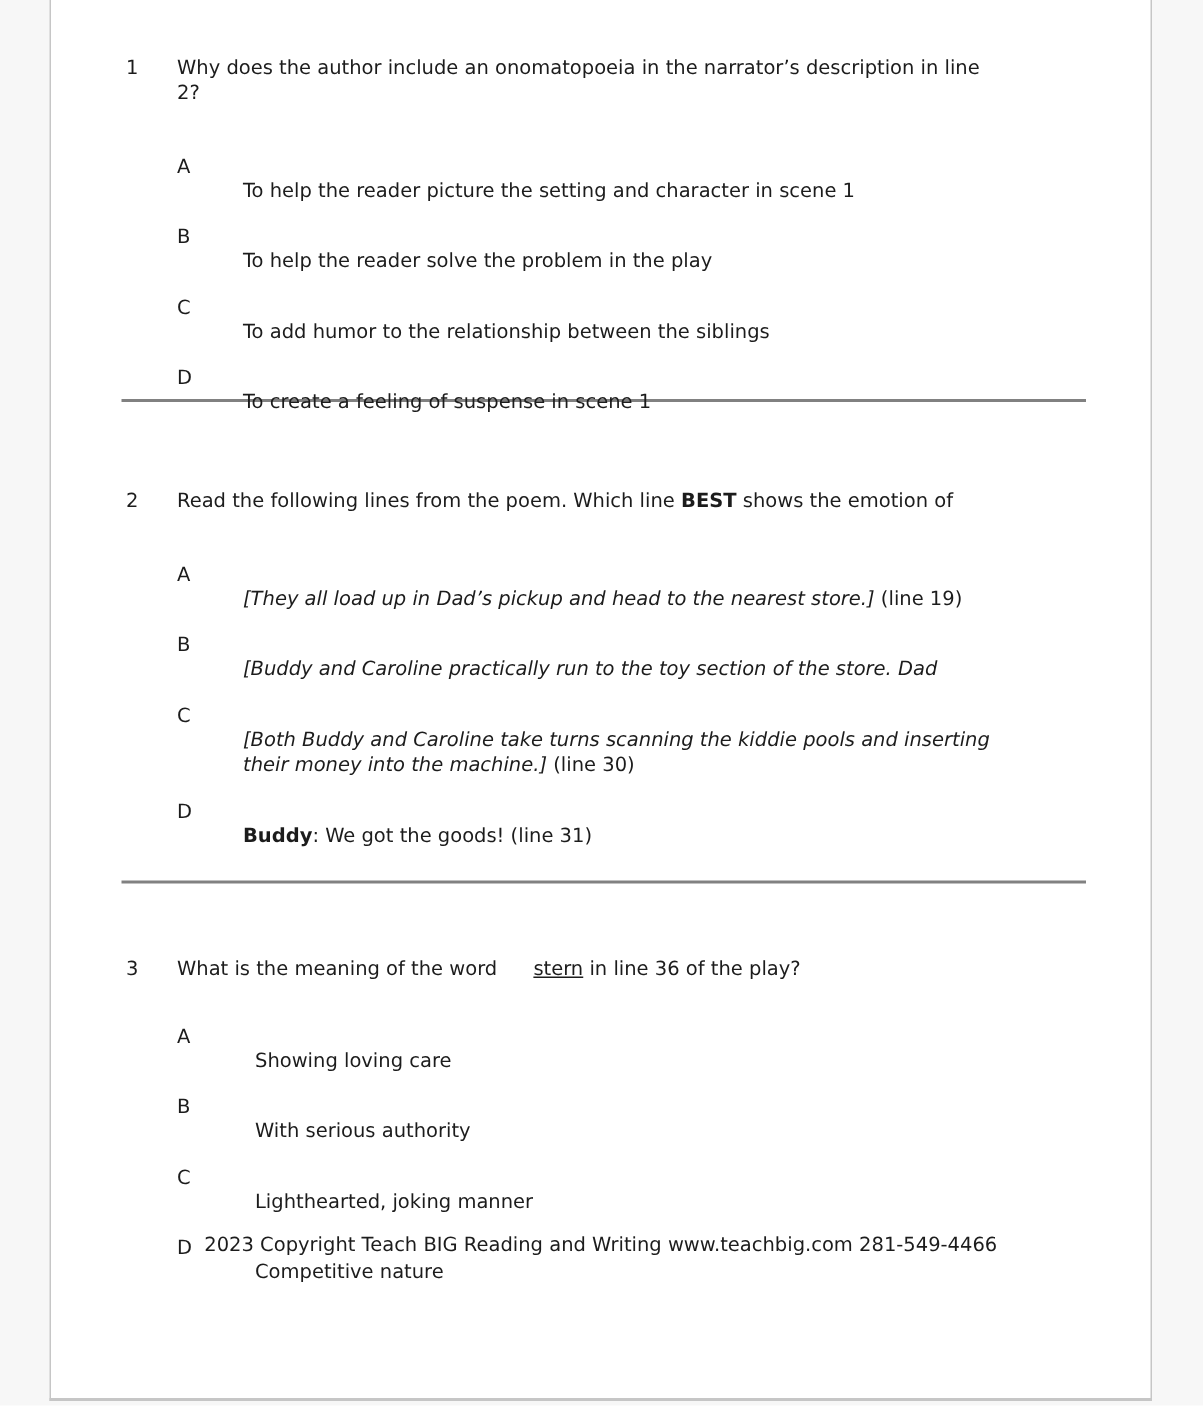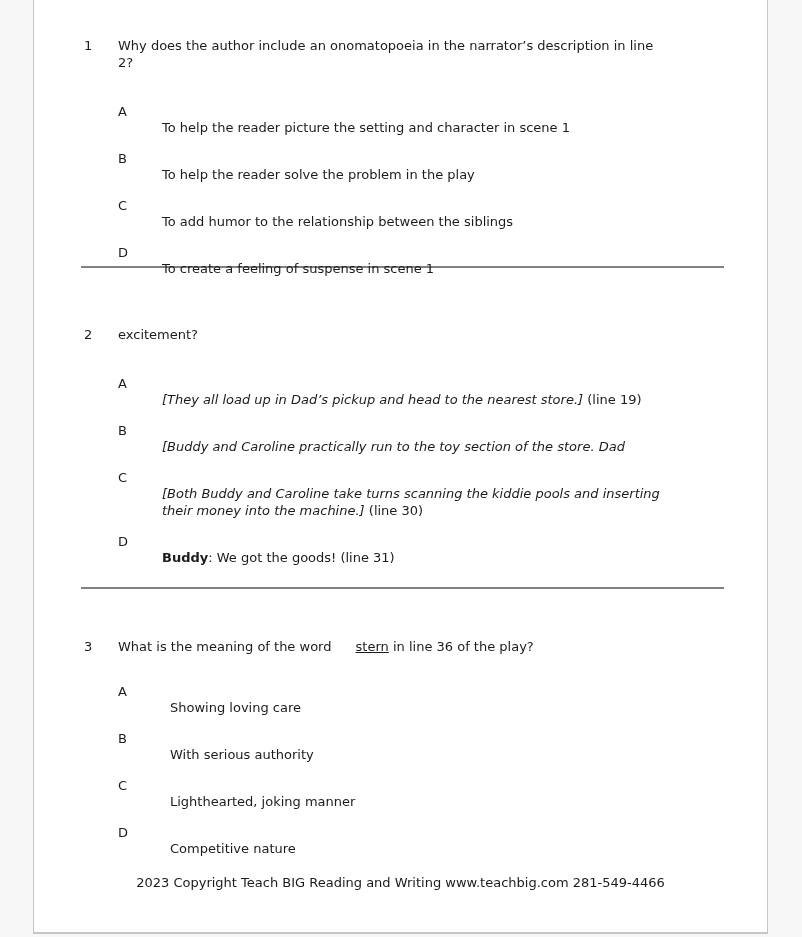--- a/index.html
+++ b/index.html
@@ -42,21 +42,21 @@
   .seg.b{font-weight:bold;}
   .seg.i{font-style:italic;}
   .seg.u{text-decoration:underline;margin-left:20px;}
   .divider{
     position:absolute;left:47px;width:643px;height:0;
     border-top:2px solid var(--divider);
   }
   .d1{top:266px;}
   .d2{top:587px;}
   .footer{
-    position:absolute;top:874px;left:0;right:0;
+    position:absolute;top:822px;left:0;right:0;
     text-align:center;
   }
 </style>
 </head>
 <body>
 
 <div class="page">
   <div class="divider d1"></div>
   <div class="divider d2"></div>
   <div class="footer">2023 Copyright Teach BIG Reading and Writing www.teachbig.com 281-549-4466</div>
@@ -92,21 +92,21 @@
               <div class="line"><span class="seg">To create a feeling of suspense in scene 1</span></div>
             </div>
           </div>
         </div>
       </div>
     </div>
     <div class="q q2">
       <div class="q-num">2</div>
       <div class="q-body">
         <div class="stem">
-          <div class="line"><span class="seg">excitement?</span></div>
+          <div class="line"><span class="seg">Read the following lines from the poem. Which line </span><span class="seg b">BEST</span><span class="seg"> shows the emotion of</span></div>
         </div>
         <div class="options">
           <div class="opt">
             <div class="opt-letter">A</div>
             <div class="opt-text">
               <div class="line"><span class="seg i">[They all load up in Dad’s pickup and head to the nearest store.]</span><span class="seg"> (line 19)</span></div>
             </div>
           </div>
           <div class="opt">
             <div class="opt-letter">B</div>

